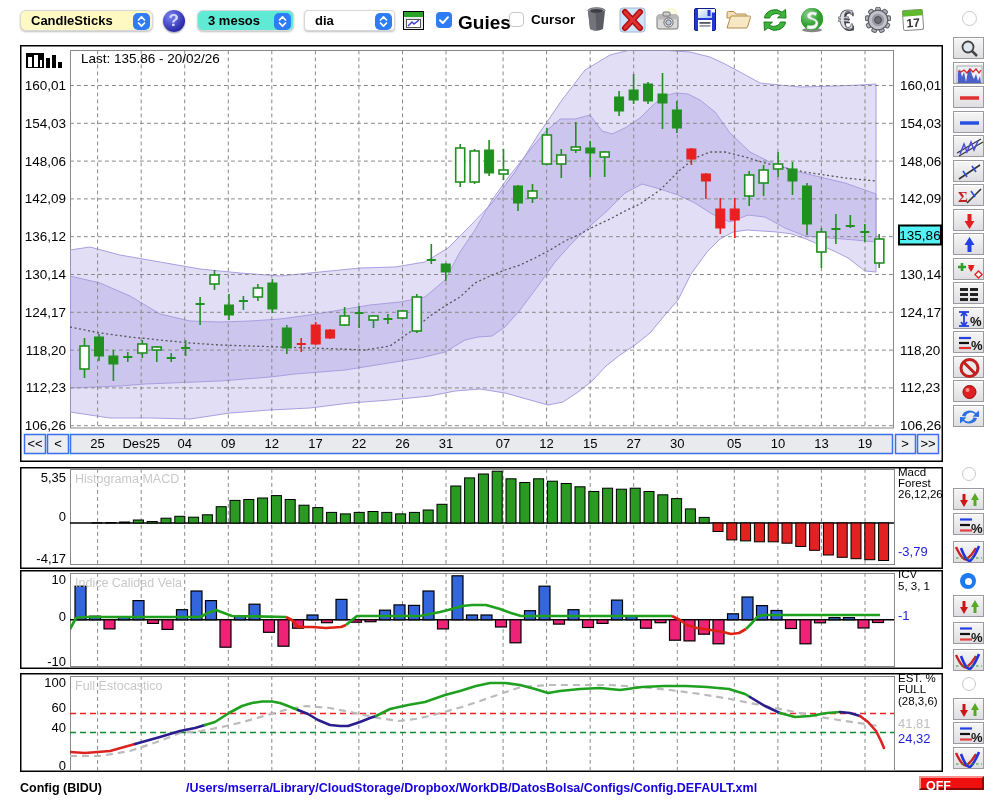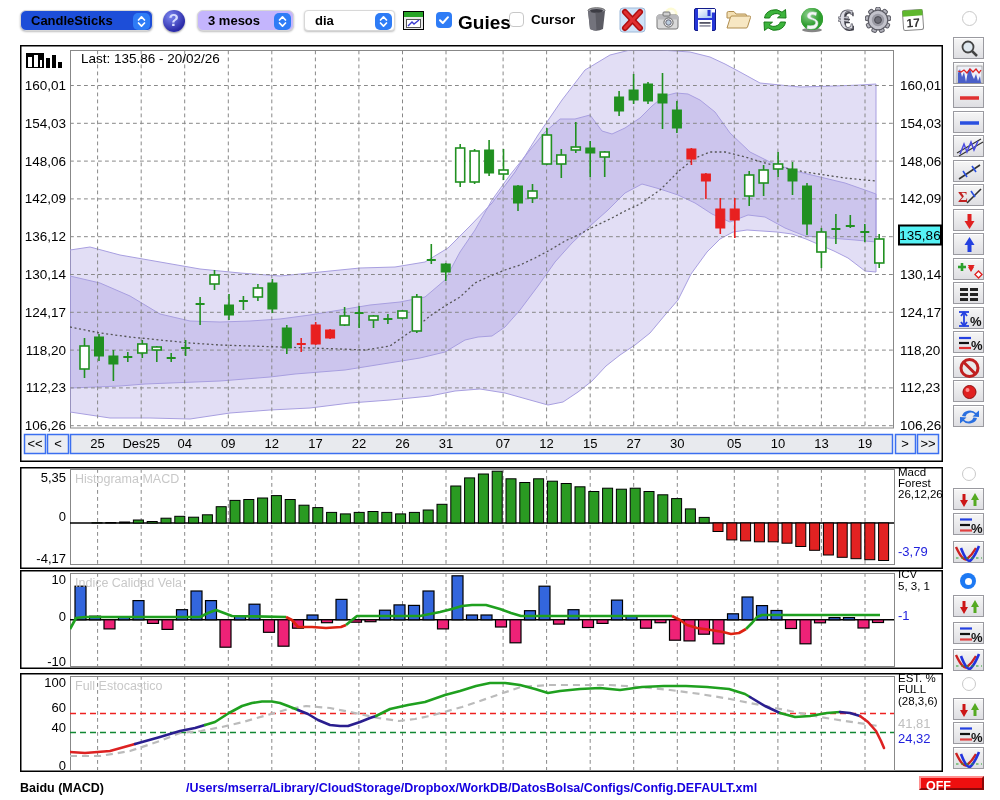--- a/index.html
+++ b/index.html
@@ -1,21 +1,21 @@
 <!DOCTYPE html>
 <html><head><meta charset="utf-8"><style>*{margin:0;padding:0;box-sizing:border-box}body{width:1000px;height:800px;position:relative;background:#fff;font-family:"Liberation Sans",sans-serif;overflow:hidden}</style></head><body>
-<div style="position:absolute;left:20px;top:10px;width:133px;height:21px;background:#1d4ed8;border:1px solid #d8d8d8;border-radius:6px;box-shadow:0 1px 2px rgba(0,0,0,0.25)">
+<div style="position:absolute;left:20px;top:10px;width:133px;height:21px;background:#fef9c3;border:1px solid #d8d8d8;border-radius:6px;box-shadow:0 1px 2px rgba(0,0,0,0.25)">
 <span style="position:absolute;left:10px;top:2px;font-size:13px;font-weight:bold;color:#000">CandleSticks</span>
 <span style="position:absolute;right:2px;top:2px;width:17px;height:17px;background:#2e7cf6;border-radius:5px">
 <svg width="17" height="17" viewBox="0 0 17 17">
         <path d="M5.5 7 L8.5 3.8 L11.5 7" fill="none" stroke="#fff" stroke-width="1.7" stroke-linecap="round" stroke-linejoin="round"></path>
         <path d="M5.5 10 L8.5 13.2 L11.5 10" fill="none" stroke="#fff" stroke-width="1.7" stroke-linecap="round" stroke-linejoin="round"></path>
       </svg></span>
   </div>
-<div style="position:absolute;left:197px;top:10px;width:97px;height:21px;background:#c4b5fd;border:1px solid #d8d8d8;border-radius:6px;box-shadow:0 1px 2px rgba(0,0,0,0.25)">
+<div style="position:absolute;left:197px;top:10px;width:97px;height:21px;background:#5eead4;border:1px solid #d8d8d8;border-radius:6px;box-shadow:0 1px 2px rgba(0,0,0,0.25)">
 <span style="position:absolute;left:10px;top:2px;font-size:13px;font-weight:bold;color:#000">3 mesos</span>
 <span style="position:absolute;right:2px;top:2px;width:17px;height:17px;background:#2e7cf6;border-radius:5px">
 <svg width="17" height="17" viewBox="0 0 17 17">
         <path d="M5.5 7 L8.5 3.8 L11.5 7" fill="none" stroke="#fff" stroke-width="1.7" stroke-linecap="round" stroke-linejoin="round"></path>
         <path d="M5.5 10 L8.5 13.2 L11.5 10" fill="none" stroke="#fff" stroke-width="1.7" stroke-linecap="round" stroke-linejoin="round"></path>
       </svg></span>
   </div>
 <div style="position:absolute;left:304px;top:10px;width:91px;height:21px;background:#fff;border:1px solid #d8d8d8;border-radius:4px;box-shadow:0 1px 2px rgba(0,0,0,0.25)">
 <span style="position:absolute;left:10px;top:2px;font-size:13px;font-weight:bold;color:#000">dia</span>
 <span style="position:absolute;right:2px;top:2px;width:17px;height:17px;background:#2e7cf6;border-radius:5px">
@@ -728,16 +728,16 @@
       <line x1="6" y1="5.5" x2="18" y2="5.5" stroke="#2440e0" stroke-width="2.2"></line>
       <line x1="6" y1="11" x2="16" y2="11" stroke="#111" stroke-width="2.2"></line>
       <line x1="6" y1="16.5" x2="18" y2="16.5" stroke="#e04040" stroke-width="2.2"></line>
       <text x="17" y="18.5" font-size="13" font-weight="bold" fill="#111">%</text>
     </svg></div>
 <div style="position:absolute;left:953px;top:747px;width:31px;height:22px;background:linear-gradient(#f6f6f6,#dedee2);border:1px solid #9a9aa0;box-shadow:inset 0 1px 0 #fff"><svg width="31" height="22" viewBox="0 0 31 22">
       <path d="M2 5 Q9 20 13 17 Q18 13 22 6" fill="none" stroke="#cc2222" stroke-width="2.4"></path>
       <path d="M7 6 Q13 22 17 18 Q21 14 25 4" fill="none" stroke="#2233dd" stroke-width="2.6"></path>
       <line x1="2" y1="16" x2="28" y2="16" stroke="#2ca02c" stroke-width="1.1" stroke-dasharray="2.5,2.5"></line>
     </svg></div>
-<div style="position:absolute;left:20px;top:781px;font-size:12.5px;font-weight:bold;color:#000">Baidu (MACD)</div>
+<div style="position:absolute;left:20px;top:781px;font-size:12.5px;font-weight:bold;color:#000">Config (BIDU)</div>
 <div style="position:absolute;left:186px;top:781px;width:813px;text-align:left;font-size:12.5px;font-weight:bold;color:#1500e0">/Users/mserra/Library/CloudStorage/Dropbox/WorkDB/DatosBolsa/Configs/Config.DEFAULT.xml</div>
 <div style="position:absolute;left:919px;top:776px;width:65px;height:14px;background:#ee0f0f;border:2px solid;border-color:#ff9090 #8a0808 #8a0808 #ff9090">
     <span style="position:absolute;left:5px;top:0.5px;color:#fff;font-size:12.5px;font-weight:bold">OFF</span>
   </div>
 </body></html>

